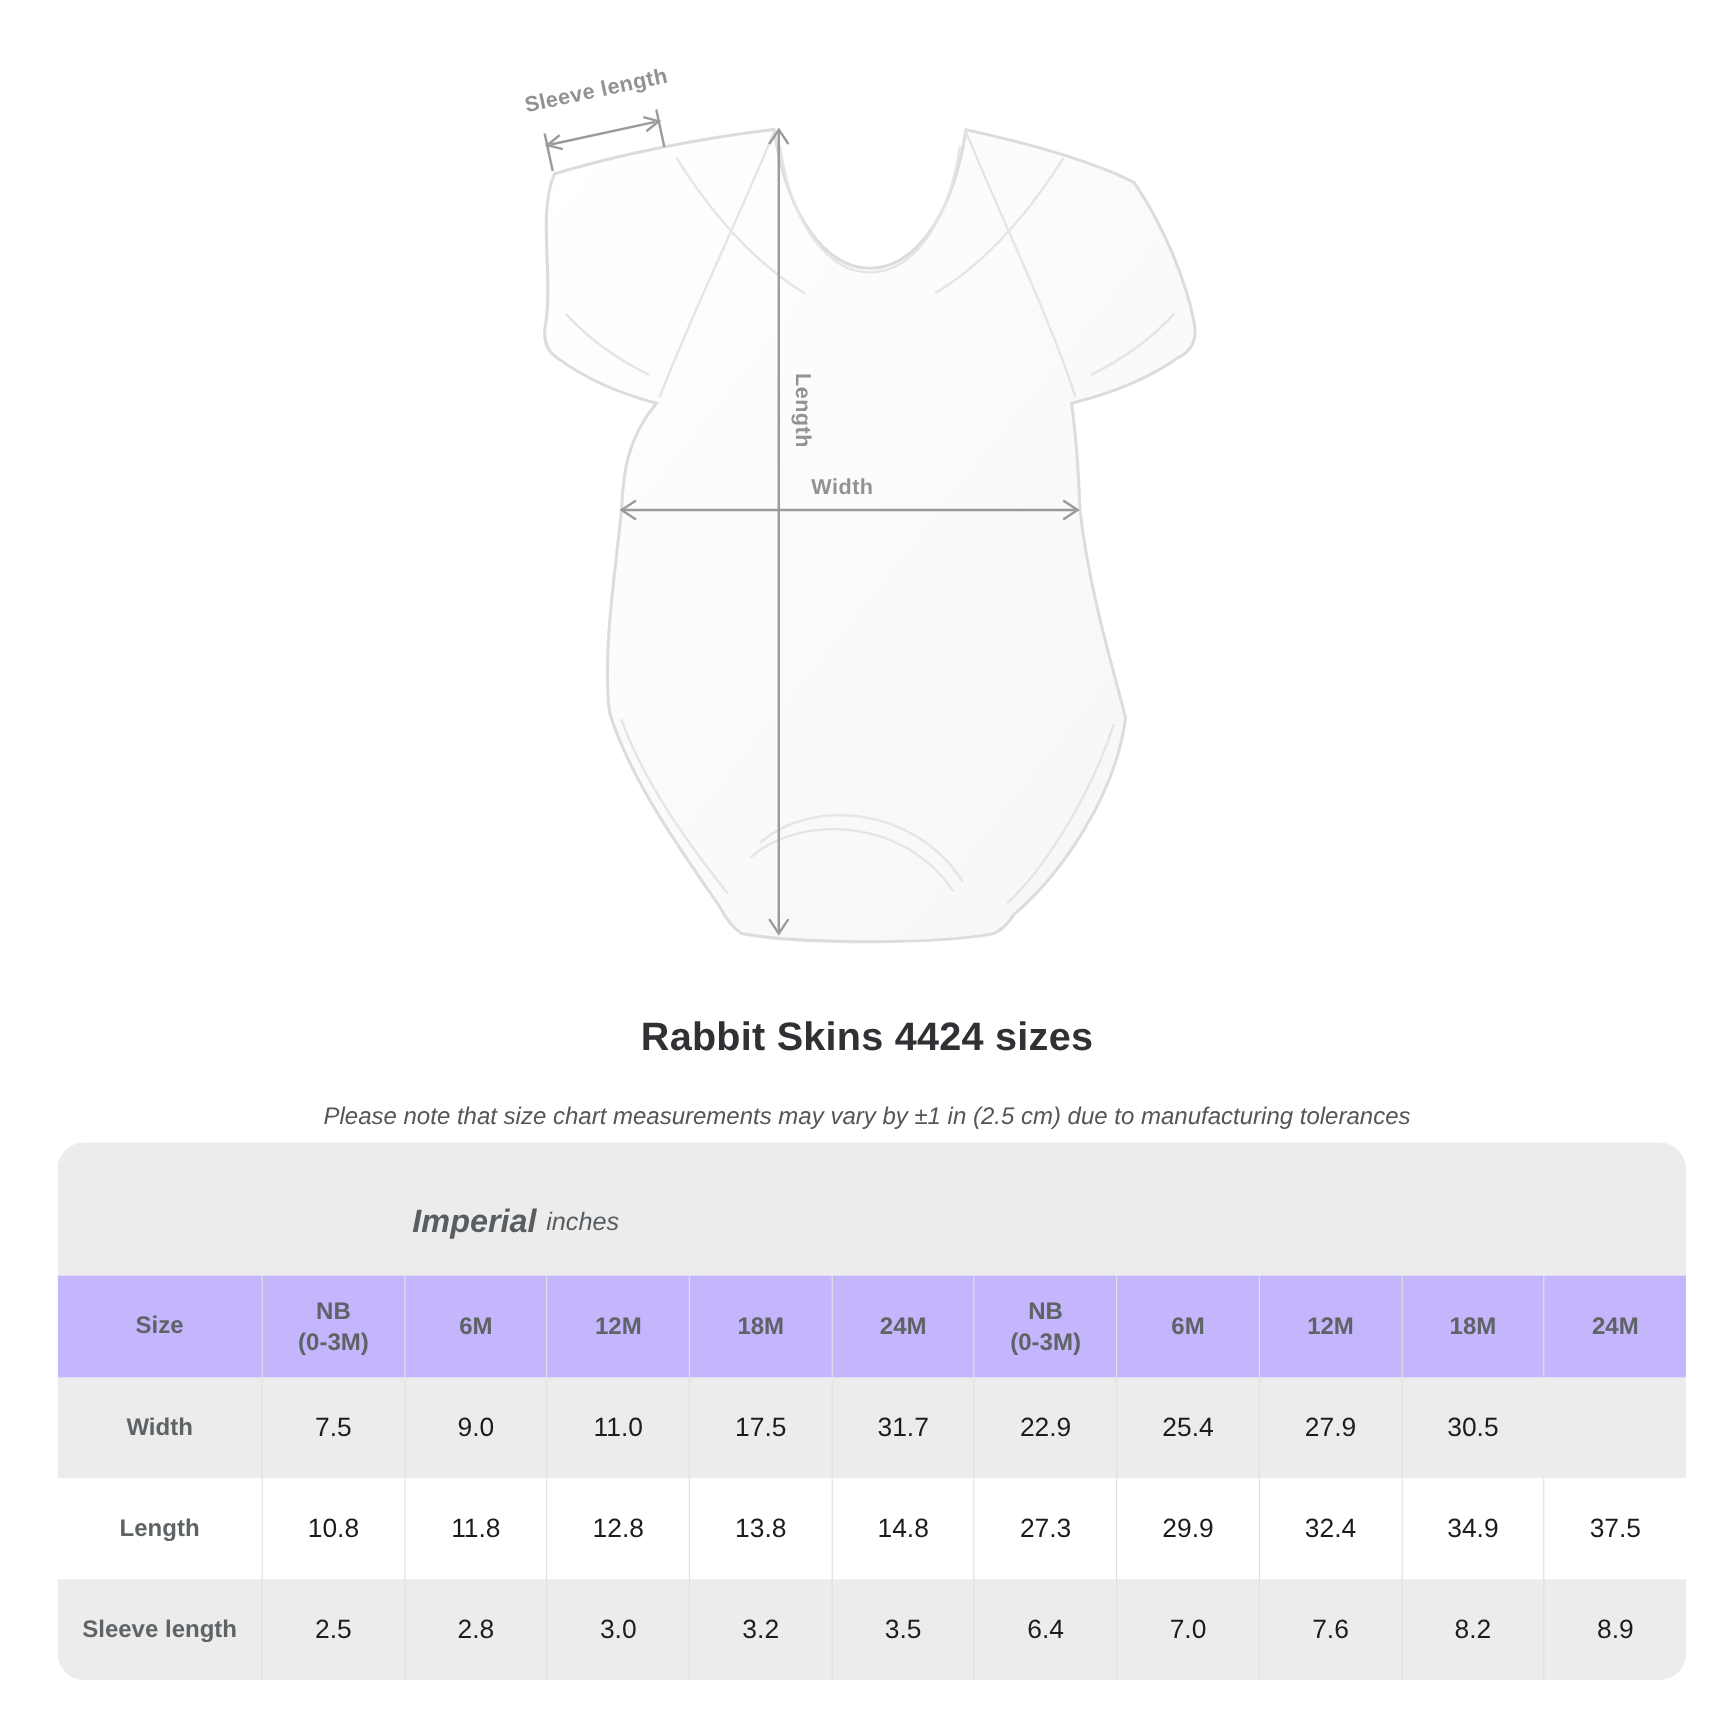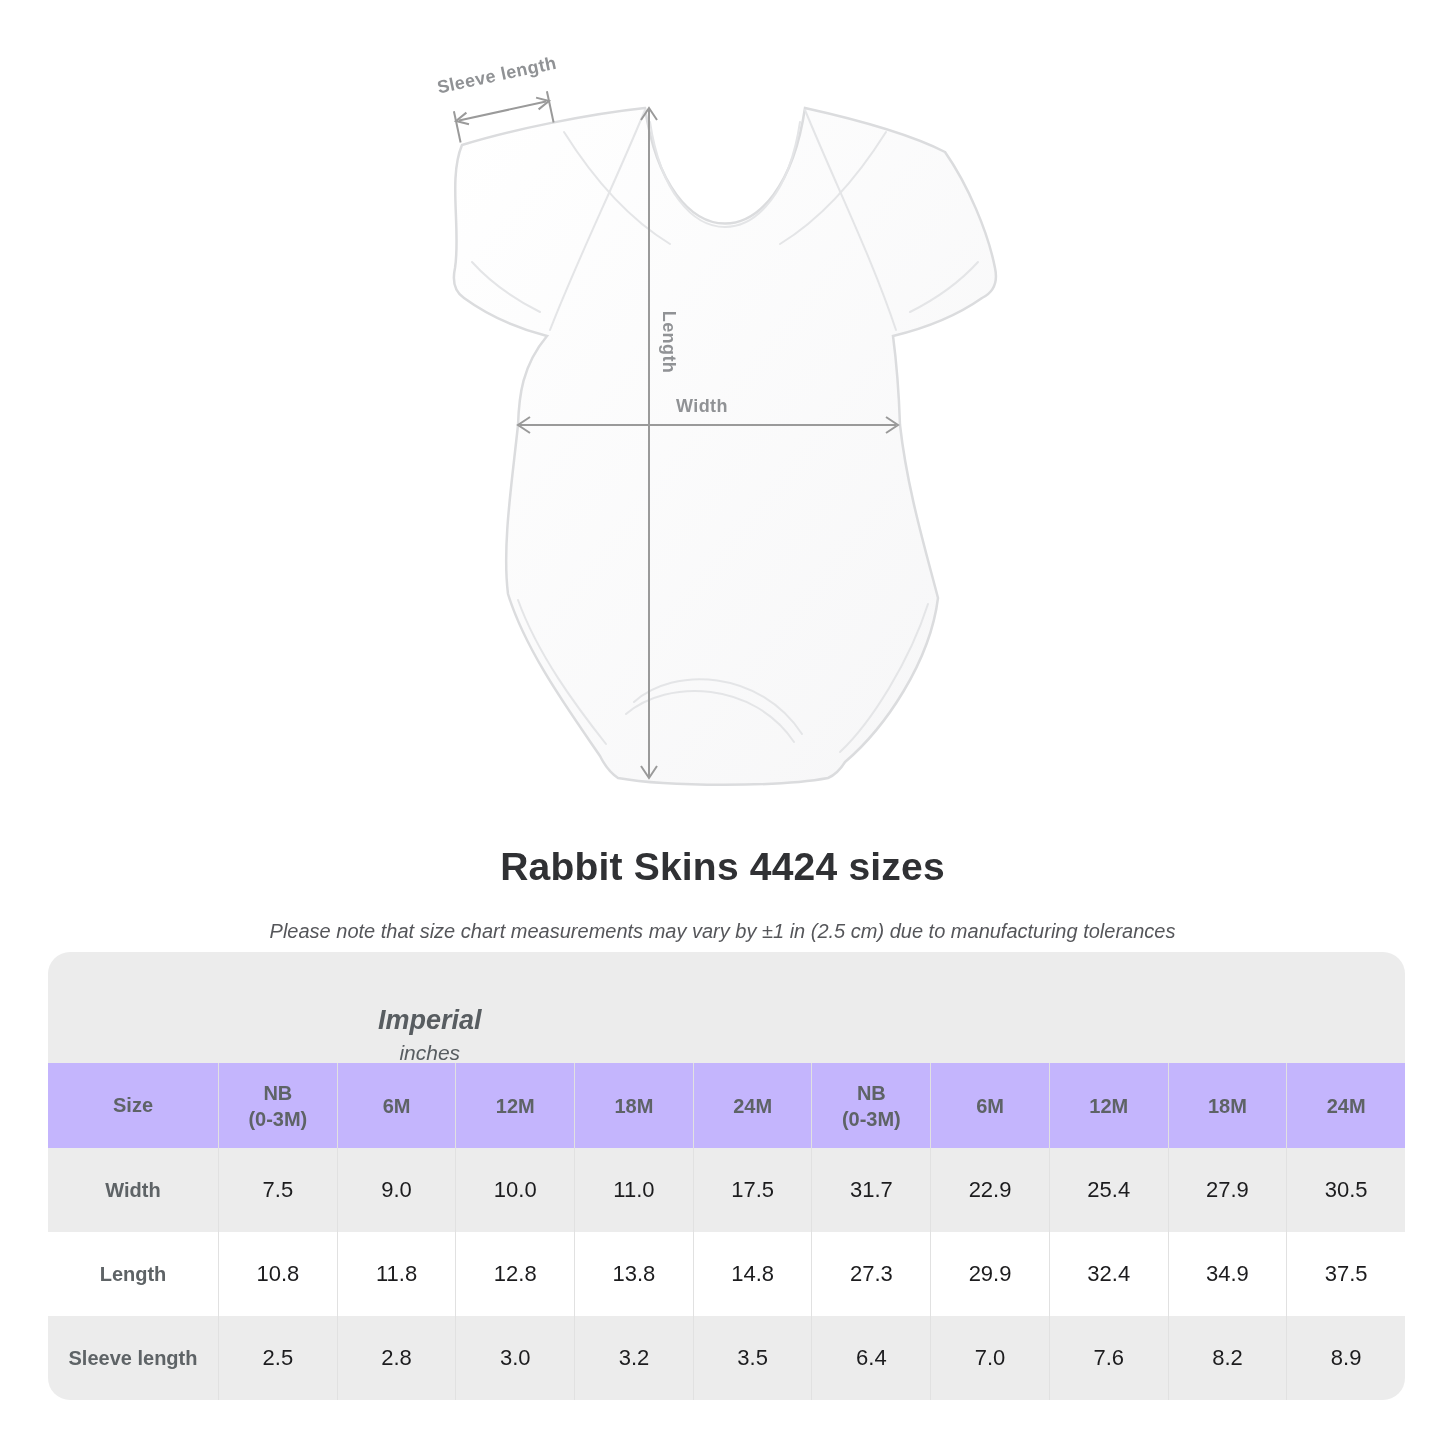--- a/index.html
+++ b/index.html
@@ -11,38 +11,38 @@
   .figure{position:absolute;left:0;top:0;width:1445px;height:848px;display:block;}
   .garment{fill:url(#fab);stroke:#dbdcde;stroke-width:2.5;}
   .seam{fill:none;stroke:#e4e5e7;stroke-width:2;stroke-linecap:round;}
   .dimline{stroke:#9a9a9a;stroke-width:2;fill:none;}
   .dimhead{stroke:#9a9a9a;stroke-width:2;fill:none;stroke-linejoin:miter;}
   .dimtick{stroke:#9a9a9a;stroke-width:2;}
   .dimlabel{font:700 18px "Liberation Sans",sans-serif;fill:#909295;letter-spacing:.4px;}
   
   .title{
     position:absolute;left:0;top:845px;width:100%;text-align:center;
-    font-size:39px;font-weight:700;color:#303134;letter-spacing:.2px;
+    font-size:33px;font-weight:700;color:#303134;letter-spacing:.2px;
   }
   .subtitle{
     position:absolute;left:0;top:920px;width:100%;text-align:center;
     font-size:20px;font-style:italic;color:#55565a;
   }
   
   .size-table{
     position:absolute;left:48px;top:952px;width:1357px;
     border-radius:22px;overflow:hidden;
   }
   .group-row{
     display:grid;grid-template-columns:763.5px 1fr;
     background:#ececec;height:111px;
   }
   .group-cell{
-    display:flex;flex-direction:column;align-items:center;
-    justify-content:flex-end;padding-top:22px;gap:8px;
+    display:flex;flex-direction:row;align-items:center;
+    justify-content:center;padding-top:22px;gap:8px;
   }
   .group-name{font-size:27px;font-weight:700;font-style:italic;color:#585d61;line-height:1;}
   .group-unit{font-size:21px;font-style:italic;color:#585d61;line-height:1;}
   .trow{display:grid;grid-template-columns:170px repeat(10,1fr);}
   .trow.thead{height:85px;background:#c4b5fd;}
   .trow.databody{height:84px;}
   .trow.shade{background:#ececec;}
   .trow.plain{background:#ffffff;}
   .cell{
     display:flex;align-items:center;justify-content:center;
@@ -144,21 +144,20 @@
 (0-3M)</div>
           <div class="cell colhead">6M</div>
           <div class="cell colhead">12M</div>
           <div class="cell colhead">18M</div>
           <div class="cell colhead">24M</div>
         </div>
         <div class="trow databody shade">
           <div class="cell rowlabel">Width</div>
           <div class="cell val">7.5</div>
           <div class="cell val">9.0</div>
-          <div class="cell val">10.0</div>
           <div class="cell val">11.0</div>
           <div class="cell val">17.5</div>
           <div class="cell val">31.7</div>
           <div class="cell val">22.9</div>
           <div class="cell val">25.4</div>
           <div class="cell val">27.9</div>
           <div class="cell val">30.5</div>
         </div>
         <div class="trow databody plain">
           <div class="cell rowlabel">Length</div>

